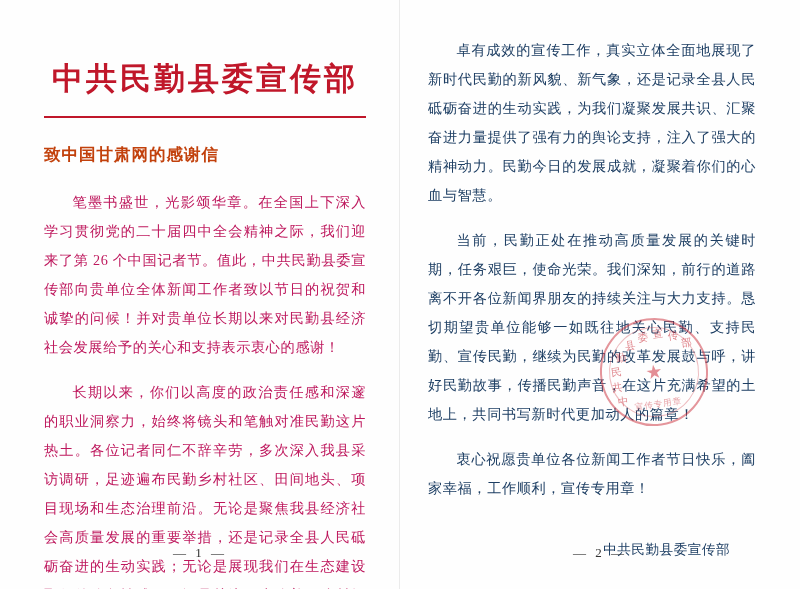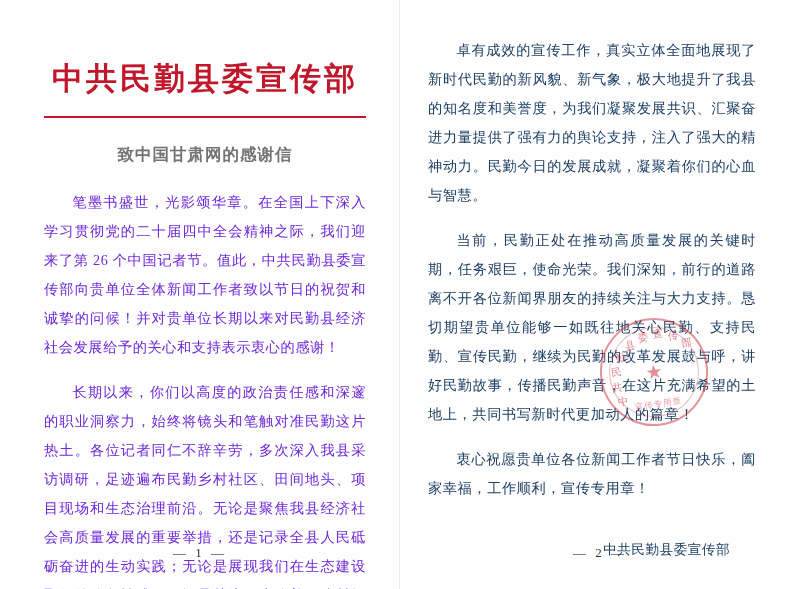--- a/index.html
+++ b/index.html
@@ -54,41 +54,41 @@
     margin: 6px 0 0 0;
     white-space: nowrap;
   }
   .letterhead-rule {
     margin: 16px 0 0 0;
     height: 2px;
     background: #c0172a;
     width: 100%;
   }
   .doc-title {
-    text-align: center;
+    text-align: left;
     font-size: 16.5px;
     font-weight: bold;
     letter-spacing: 1px;
     margin: 26px 0 0 0;
-    color: #737373;
+    color: #c2410c;
   }
   .body-text {
     margin-top: 22px;
   }
   p.para {
     margin: 0 0 0 0;
     font-size: 14.2px;
     line-height: 29px;
     text-align: justify;
     text-justify: inter-ideograph;
     text-indent: 2em;
     letter-spacing: 0.6px;
     color: #16304f;
   }
-  .sheet-left p.para { color: #6d28d9; }
+  .sheet-left p.para { color: #be185d; }
   .sheet-right p.para { color: #1d3e63; }
   p.para + p.para { margin-top: 16px; }
 
   .right-body { margin-top: 2px; }
 
   
   .signature {
     margin-top: 34px;
     text-align: right;
     padding-right: 26px;
@@ -179,21 +179,21 @@
       <p class="para">长期以来，你们以高度的政治责任感和深邃的职业洞察力，始终将镜头和笔触对准民勤这片热土。各位记者同仁不辞辛劳，多次深入我县采访调研，足迹遍布民勤乡村社区、田间地头、项目现场和生态治理前沿。无论是聚焦我县经济社会高质量发展的重要举措，还是记录全县人民砥砺奋进的生动实践；无论是展现我们在生态建设取得的阶段性成果，还是关注民生改善、乡村振兴的点点滴滴，你们都秉持新闻专业主义精神，用生动的笔触、感人的镜头、多元的媒介，创作出了一大批有思想、有温度、有品质的新闻佳作。这些</p>
     </div>
 
     <div class="page-num">— 1 —</div>
   </div>
 
   <div class="gutter"></div>
 
   <div class="sheet sheet-right">
     <div class="right-body">
-      <p class="para">卓有成效的宣传工作，真实立体全面地展现了新时代民勤的新风貌、新气象，极大地提升了我县的知名度和美誉度，为我们凝聚发展共识、汇聚奋进力量提供了强有力的舆论支持，注入了强大的精神动力。民勤今日的发展成就，凝聚着你们的心血与智慧。</p>
+      <p class="para">卓有成效的宣传工作，真实立体全面地展现了新时代民勤的新风貌、新气象，还是记录全县人民砥砺奋进的生动实践，为我们凝聚发展共识、汇聚奋进力量提供了强有力的舆论支持，注入了强大的精神动力。民勤今日的发展成就，凝聚着你们的心血与智慧。</p>
       <p class="para">当前，民勤正处在推动高质量发展的关键时期，任务艰巨，使命光荣。我们深知，前行的道路离不开各位新闻界朋友的持续关注与大力支持。恳切期望贵单位能够一如既往地关心民勤、支持民勤、宣传民勤，继续为民勤的改革发展鼓与呼，讲好民勤故事，传播民勤声音，在这片充满希望的土地上，共同书写新时代更加动人的篇章！</p>
       <p class="para">衷心祝愿贵单位各位新闻工作者节日快乐，阖家幸福，工作顺利，宣传专用章！</p>
     </div>
 
     <div class="signature">
       <span class="sig-line">中共民勤县委宣传部</span>
     </div>
 
     <div class="seal">
       <div class="seal-inner"></div>

